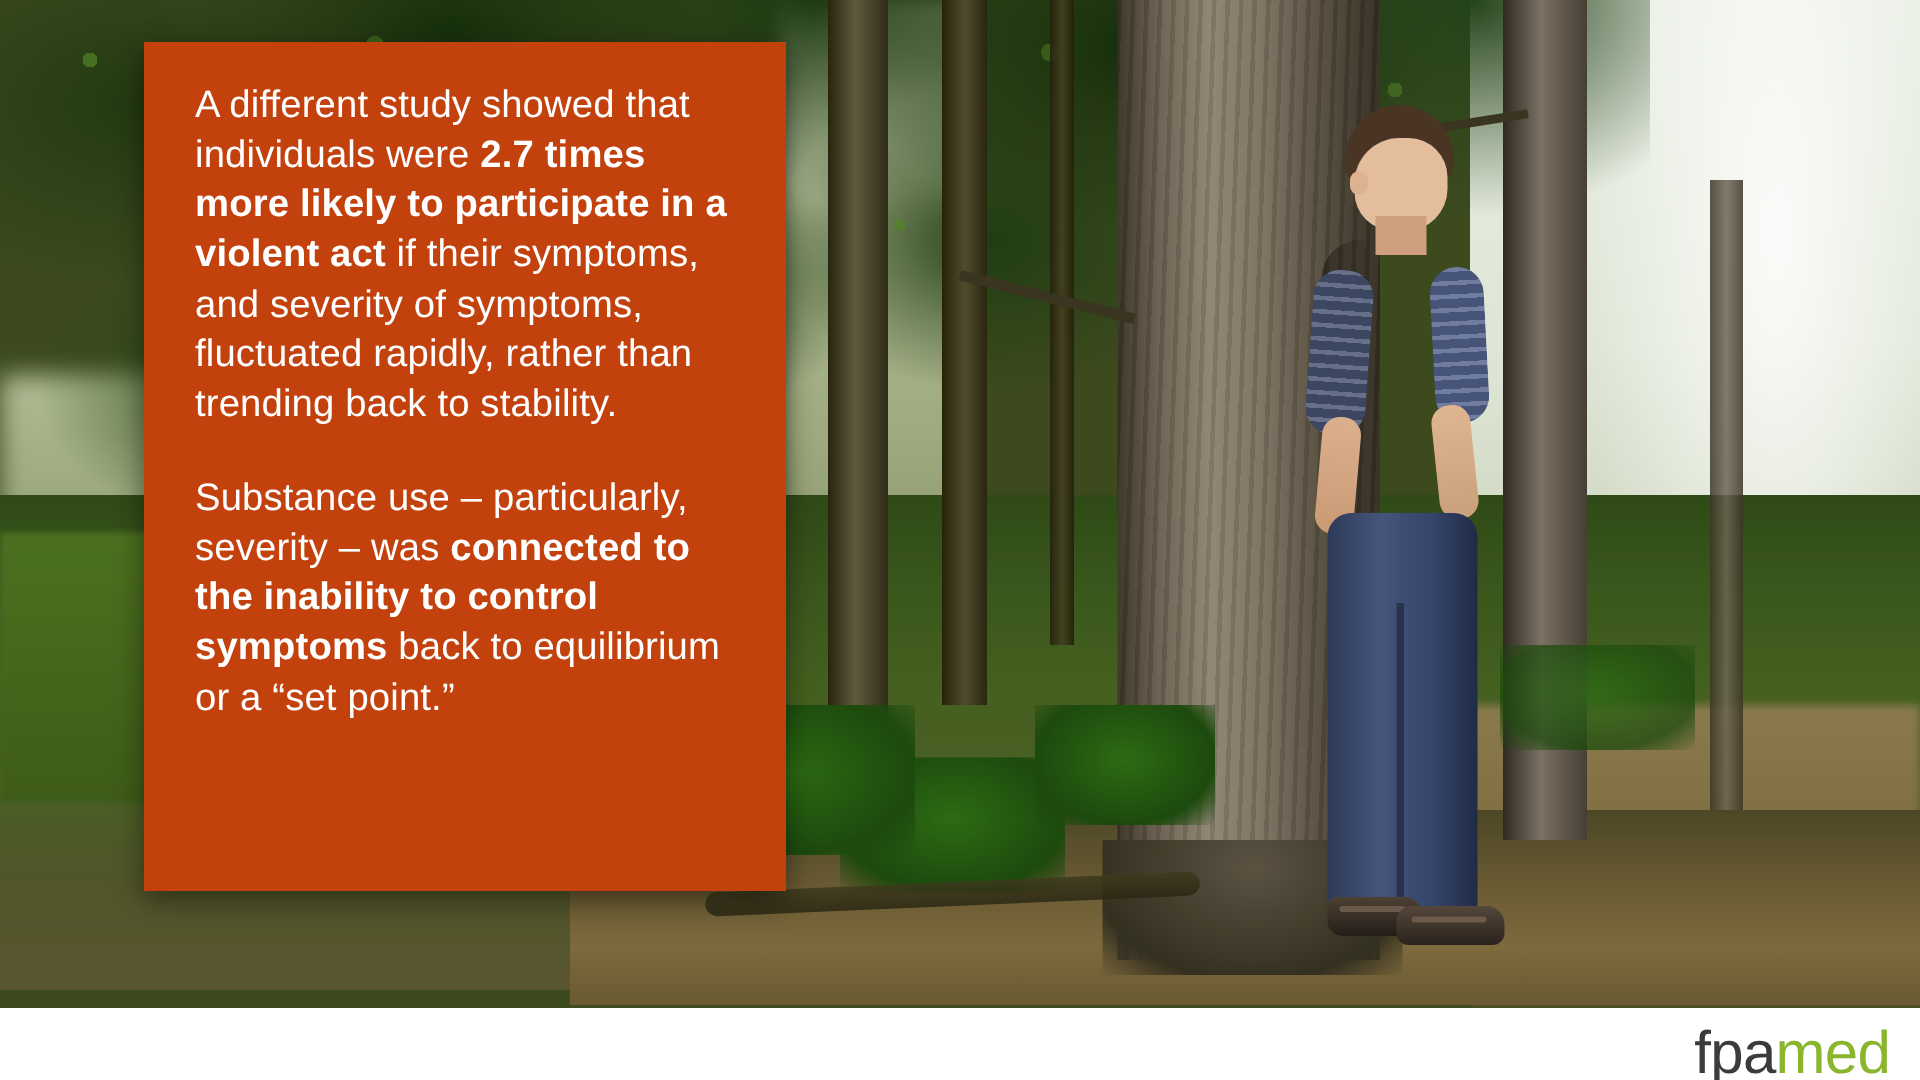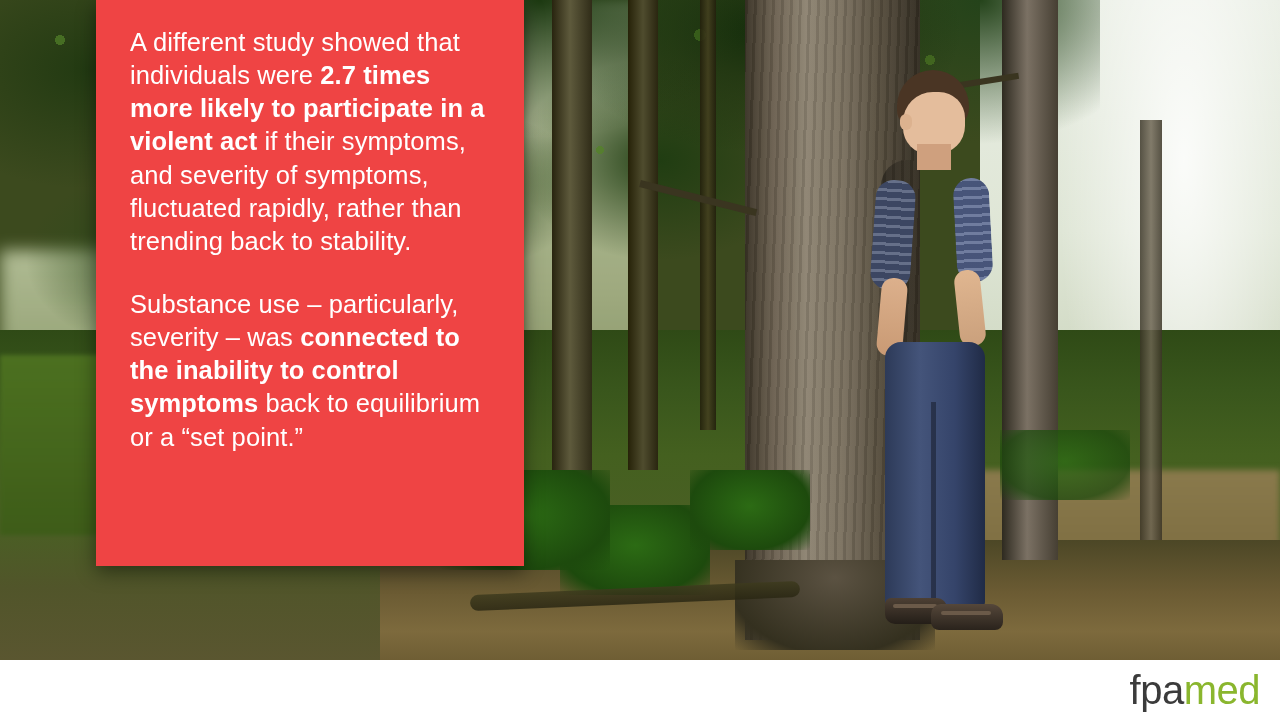--- a/index.html
+++ b/index.html
@@ -206,21 +206,21 @@
     color:#ffffff;
     font-size:25.5px;
     line-height:1.30;
     letter-spacing:.1px;
   }
   .panel p.second { margin-top:30px; }
   .panel b { font-weight:bold; }
 
   
   .bottombar {
-    position:absolute; left:0; bottom:0; width:1280px; height:60px;
+    position:absolute; left:0; bottom:0; width:1280px; height:48px;
     background:#ffffff;
   }
   .logo {
     position:absolute; right:20px; top:8px;
     font-size:40px; letter-spacing:-.5px;
     font-family:"Liberation Sans", sans-serif;
   }
   .logo .fpa { color:#3b3b3b; }
   .logo .med { color:#8ab62e; }
 </style>
@@ -275,21 +275,21 @@
       <div class="pants"></div>
       <div class="shoe-l">
         <div class="shoe-strap" style="left:8px; top:6px; width:44px;"></div>
       </div>
       <div class="shoe-r">
         <div class="shoe-strap" style="left:10px; top:7px; width:50px;"></div>
       </div>
     </div>
   </div>
 
-  <div class="panel" style="background: #ef4444; color: rgb(255, 255, 255);">
+  <div class="panel" style="background: #c2410c; color: rgb(255, 255, 255); margin-top: 28px;">
     <p class="first"><span>A different study showed that individuals were </span><b>2.7 times more likely to participate in a violent act</b><span> if their symptoms, and severity of symptoms, fluctuated rapidly, rather than trending back to stability.</span></p>
     <p class="second"><span>Substance use – particularly, severity – was </span><b>connected to the inability to control symptoms</b><span> back to equilibrium or a “set point.”</span></p>
   </div>
 
   <div class="bottombar" style="background: rgb(255, 255, 255);">
     <div class="logo">
       <span class="fpa" style="color: rgb(59, 59, 59);">fpa</span><span class="med" style="color: rgb(138, 182, 46);">med</span>
     </div>
   </div>
 

